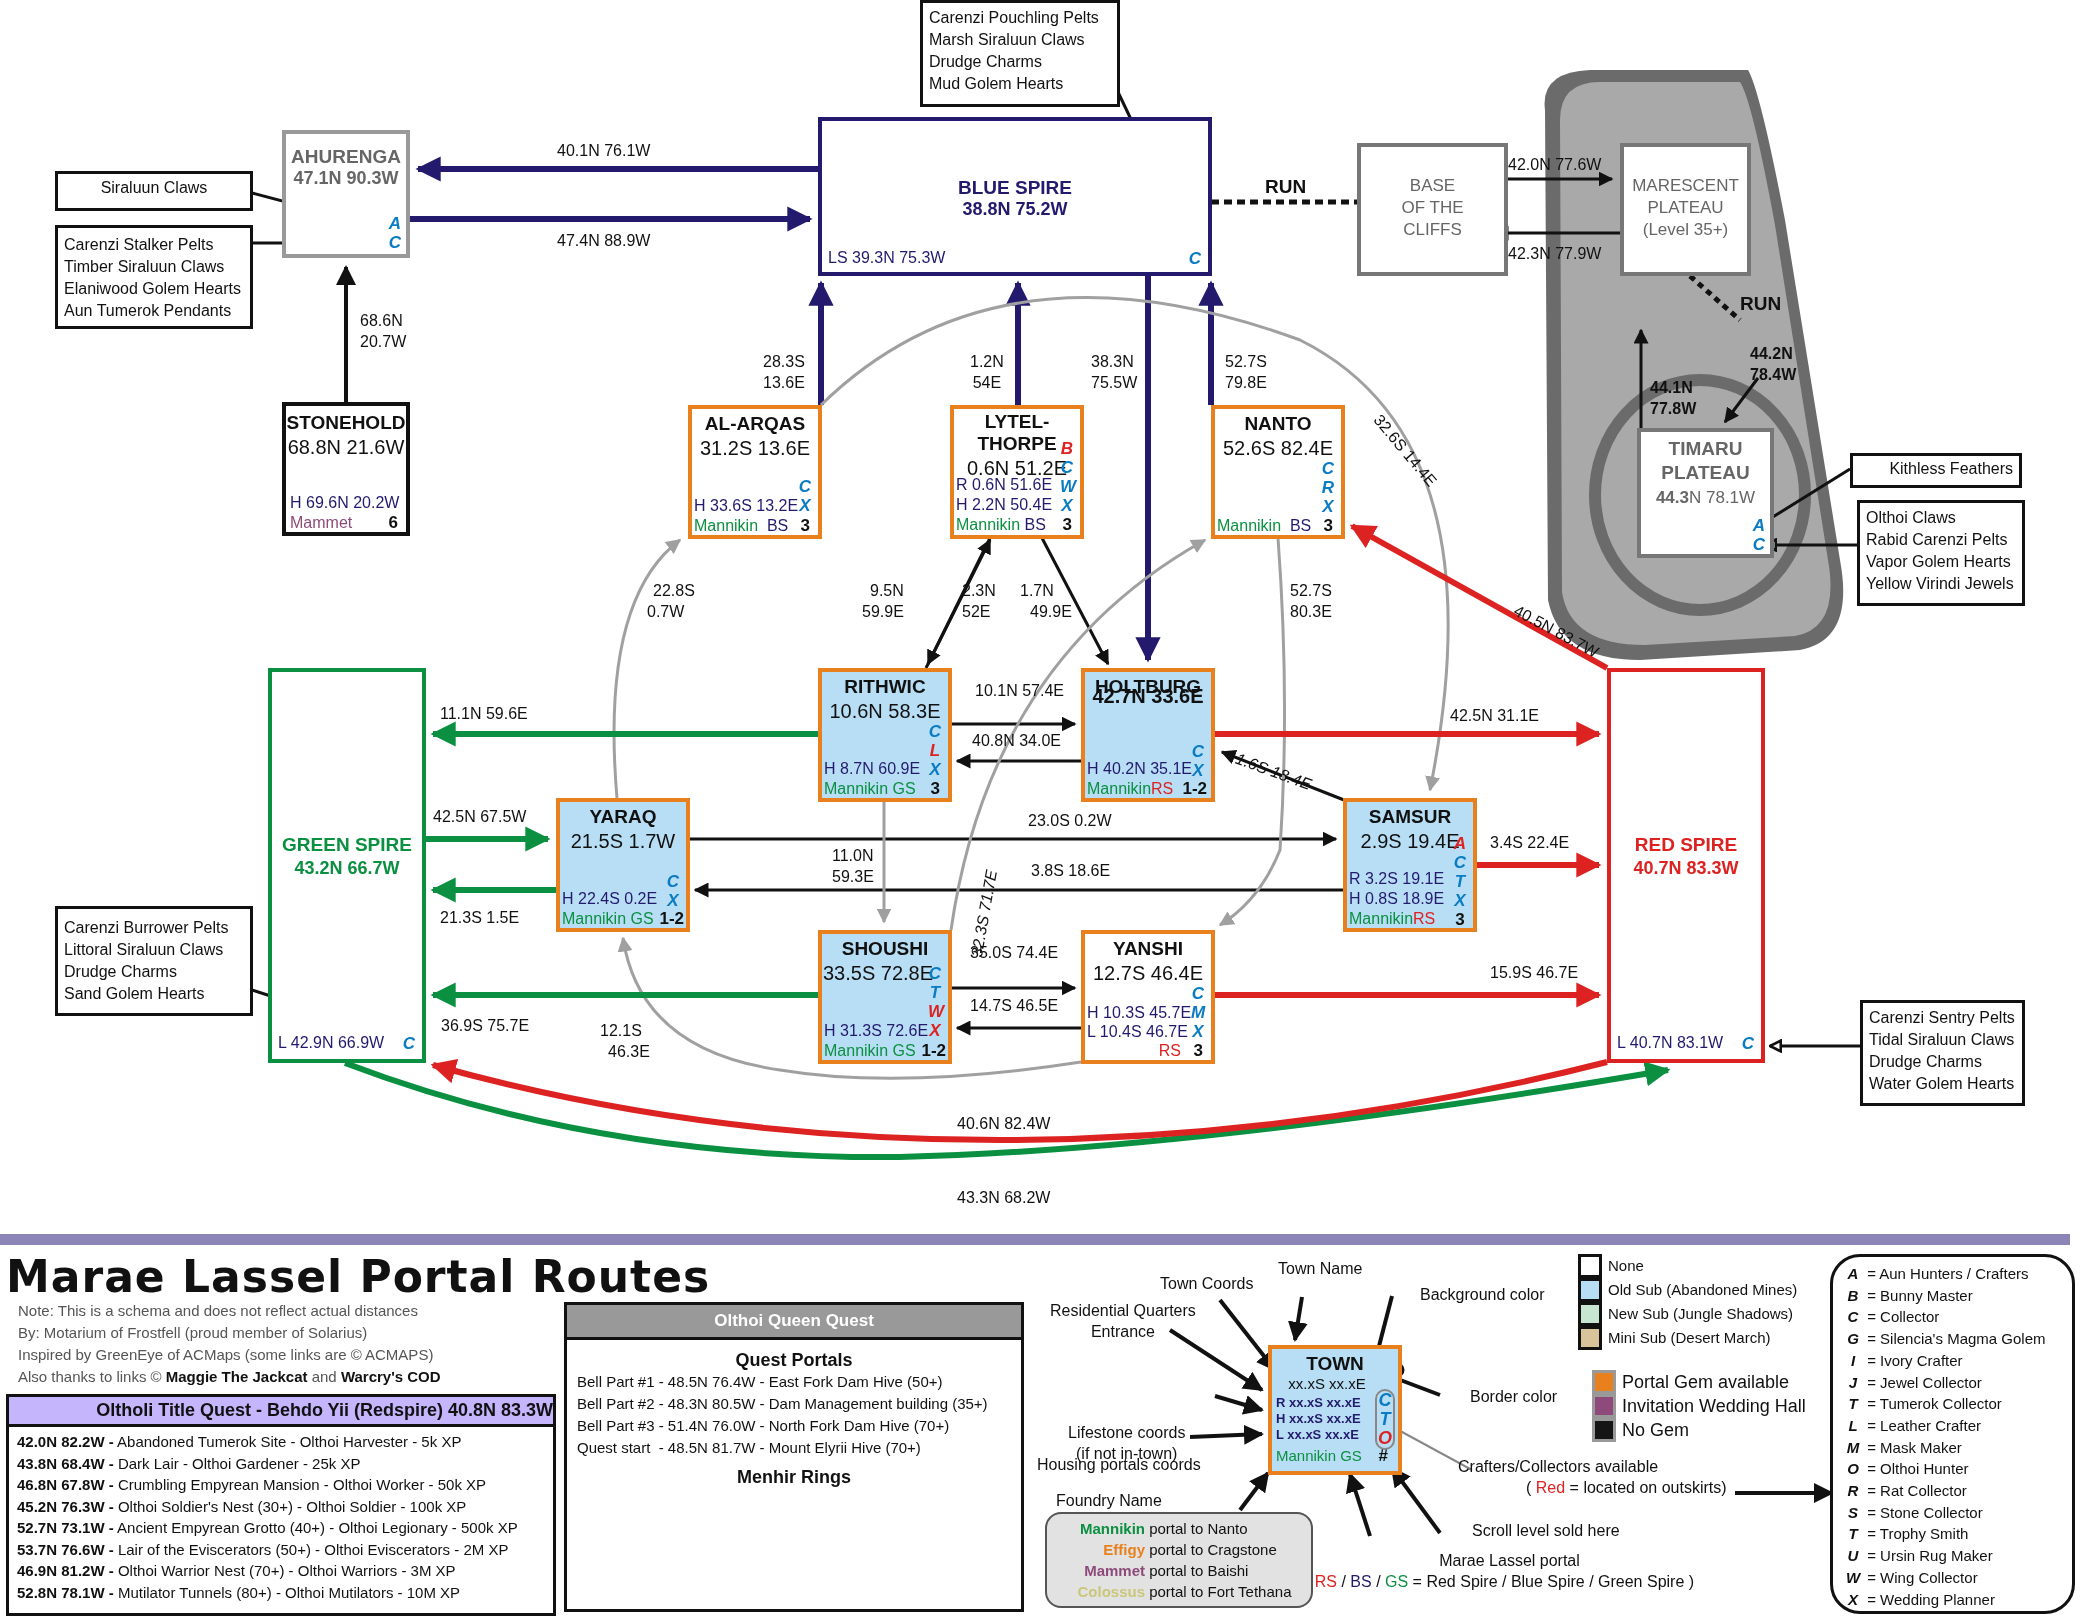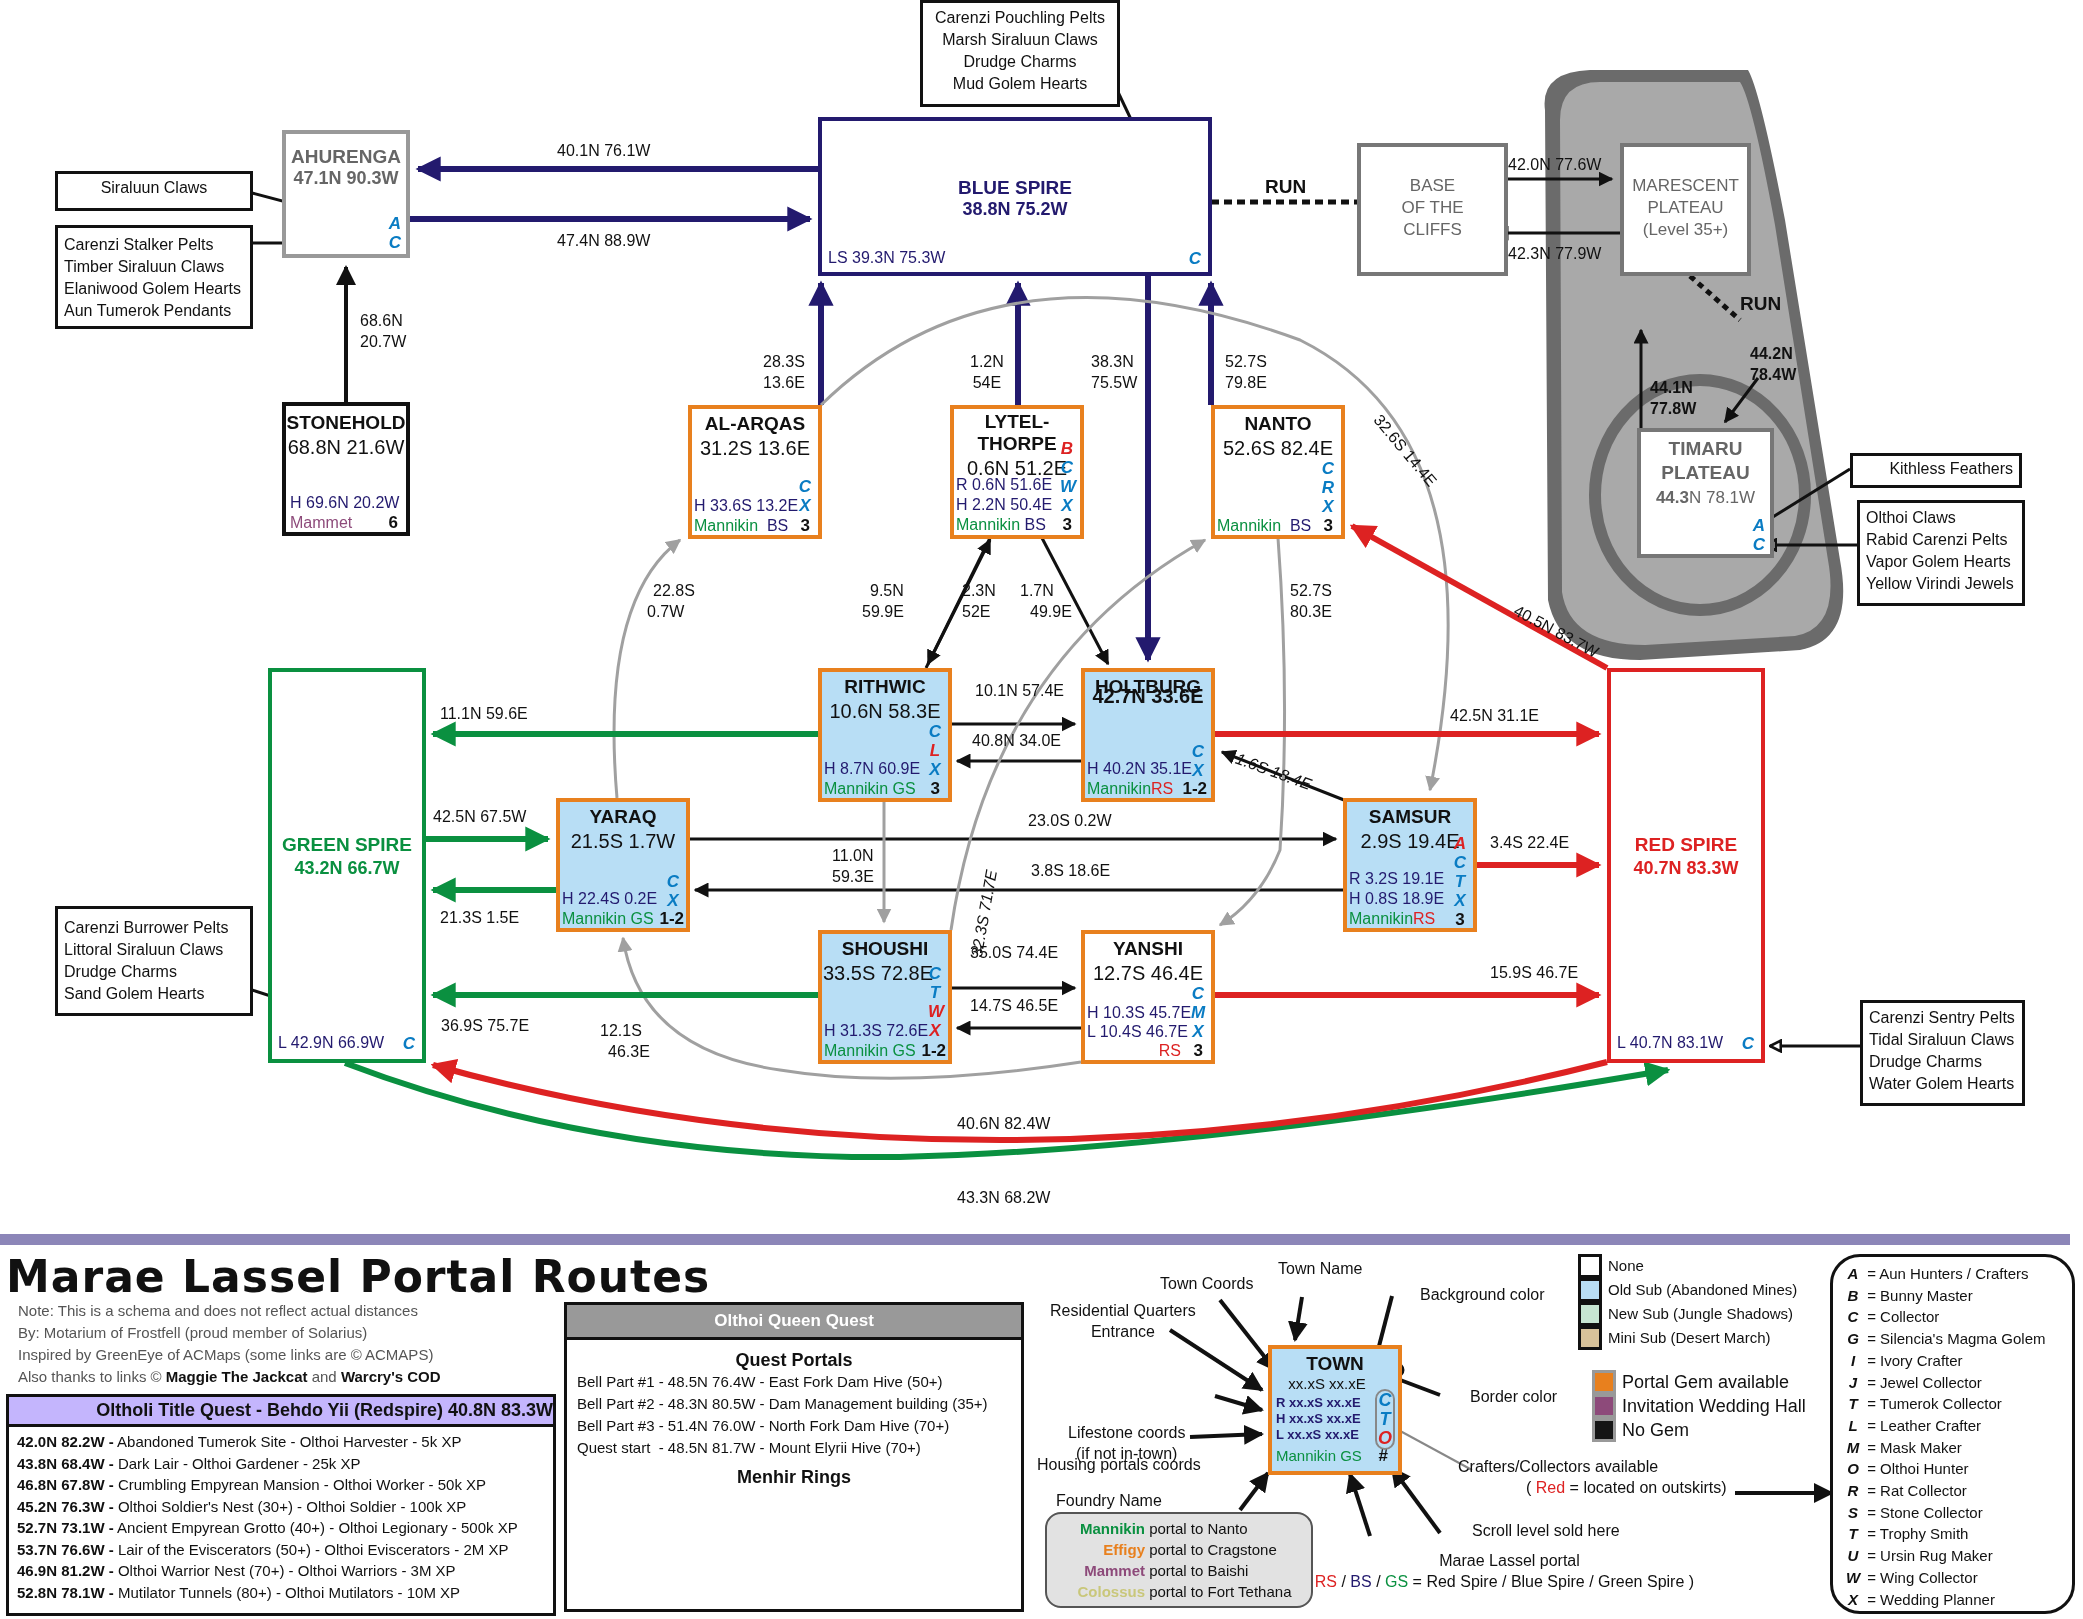--- a/index.html
+++ b/index.html
@@ -307,21 +307,21 @@
 
 <div class="item-box" style="left:55px;top:171px;width:198px;height:40px;text-align:center;padding-top:3px;">
   <div>Siraluun Claws</div>
 </div>
 <div class="item-box" style="left:55px;top:225px;width:198px;height:104px;line-height:22px;padding-top:6px;">
   <div>Carenzi Stalker Pelts</div>
   <div>Timber Siraluun Claws</div>
   <div>Elaniwood Golem Hearts</div>
   <div>Aun Tumerok Pendants</div>
 </div>
-<div class="item-box" style="left:920px;top:0px;width:200px;height:107px;text-align:center;">
+<div class="item-box" style="left:920px;top:0px;width:200px;height:107px;">
   <div>Carenzi Pouchling Pelts</div>
   <div>Marsh Siraluun Claws</div>
   <div>Drudge Charms</div>
   <div>Mud Golem Hearts</div>
 </div>
 <div class="item-box" style="left:1850px;top:453px;width:172px;height:35px;text-align:right;padding-top:2px;">
   <div>Kithless Feathers</div>
 </div>
 <div class="item-box" style="left:1857px;top:500px;width:168px;height:106px;">
   <div>Olthoi Claws</div>

